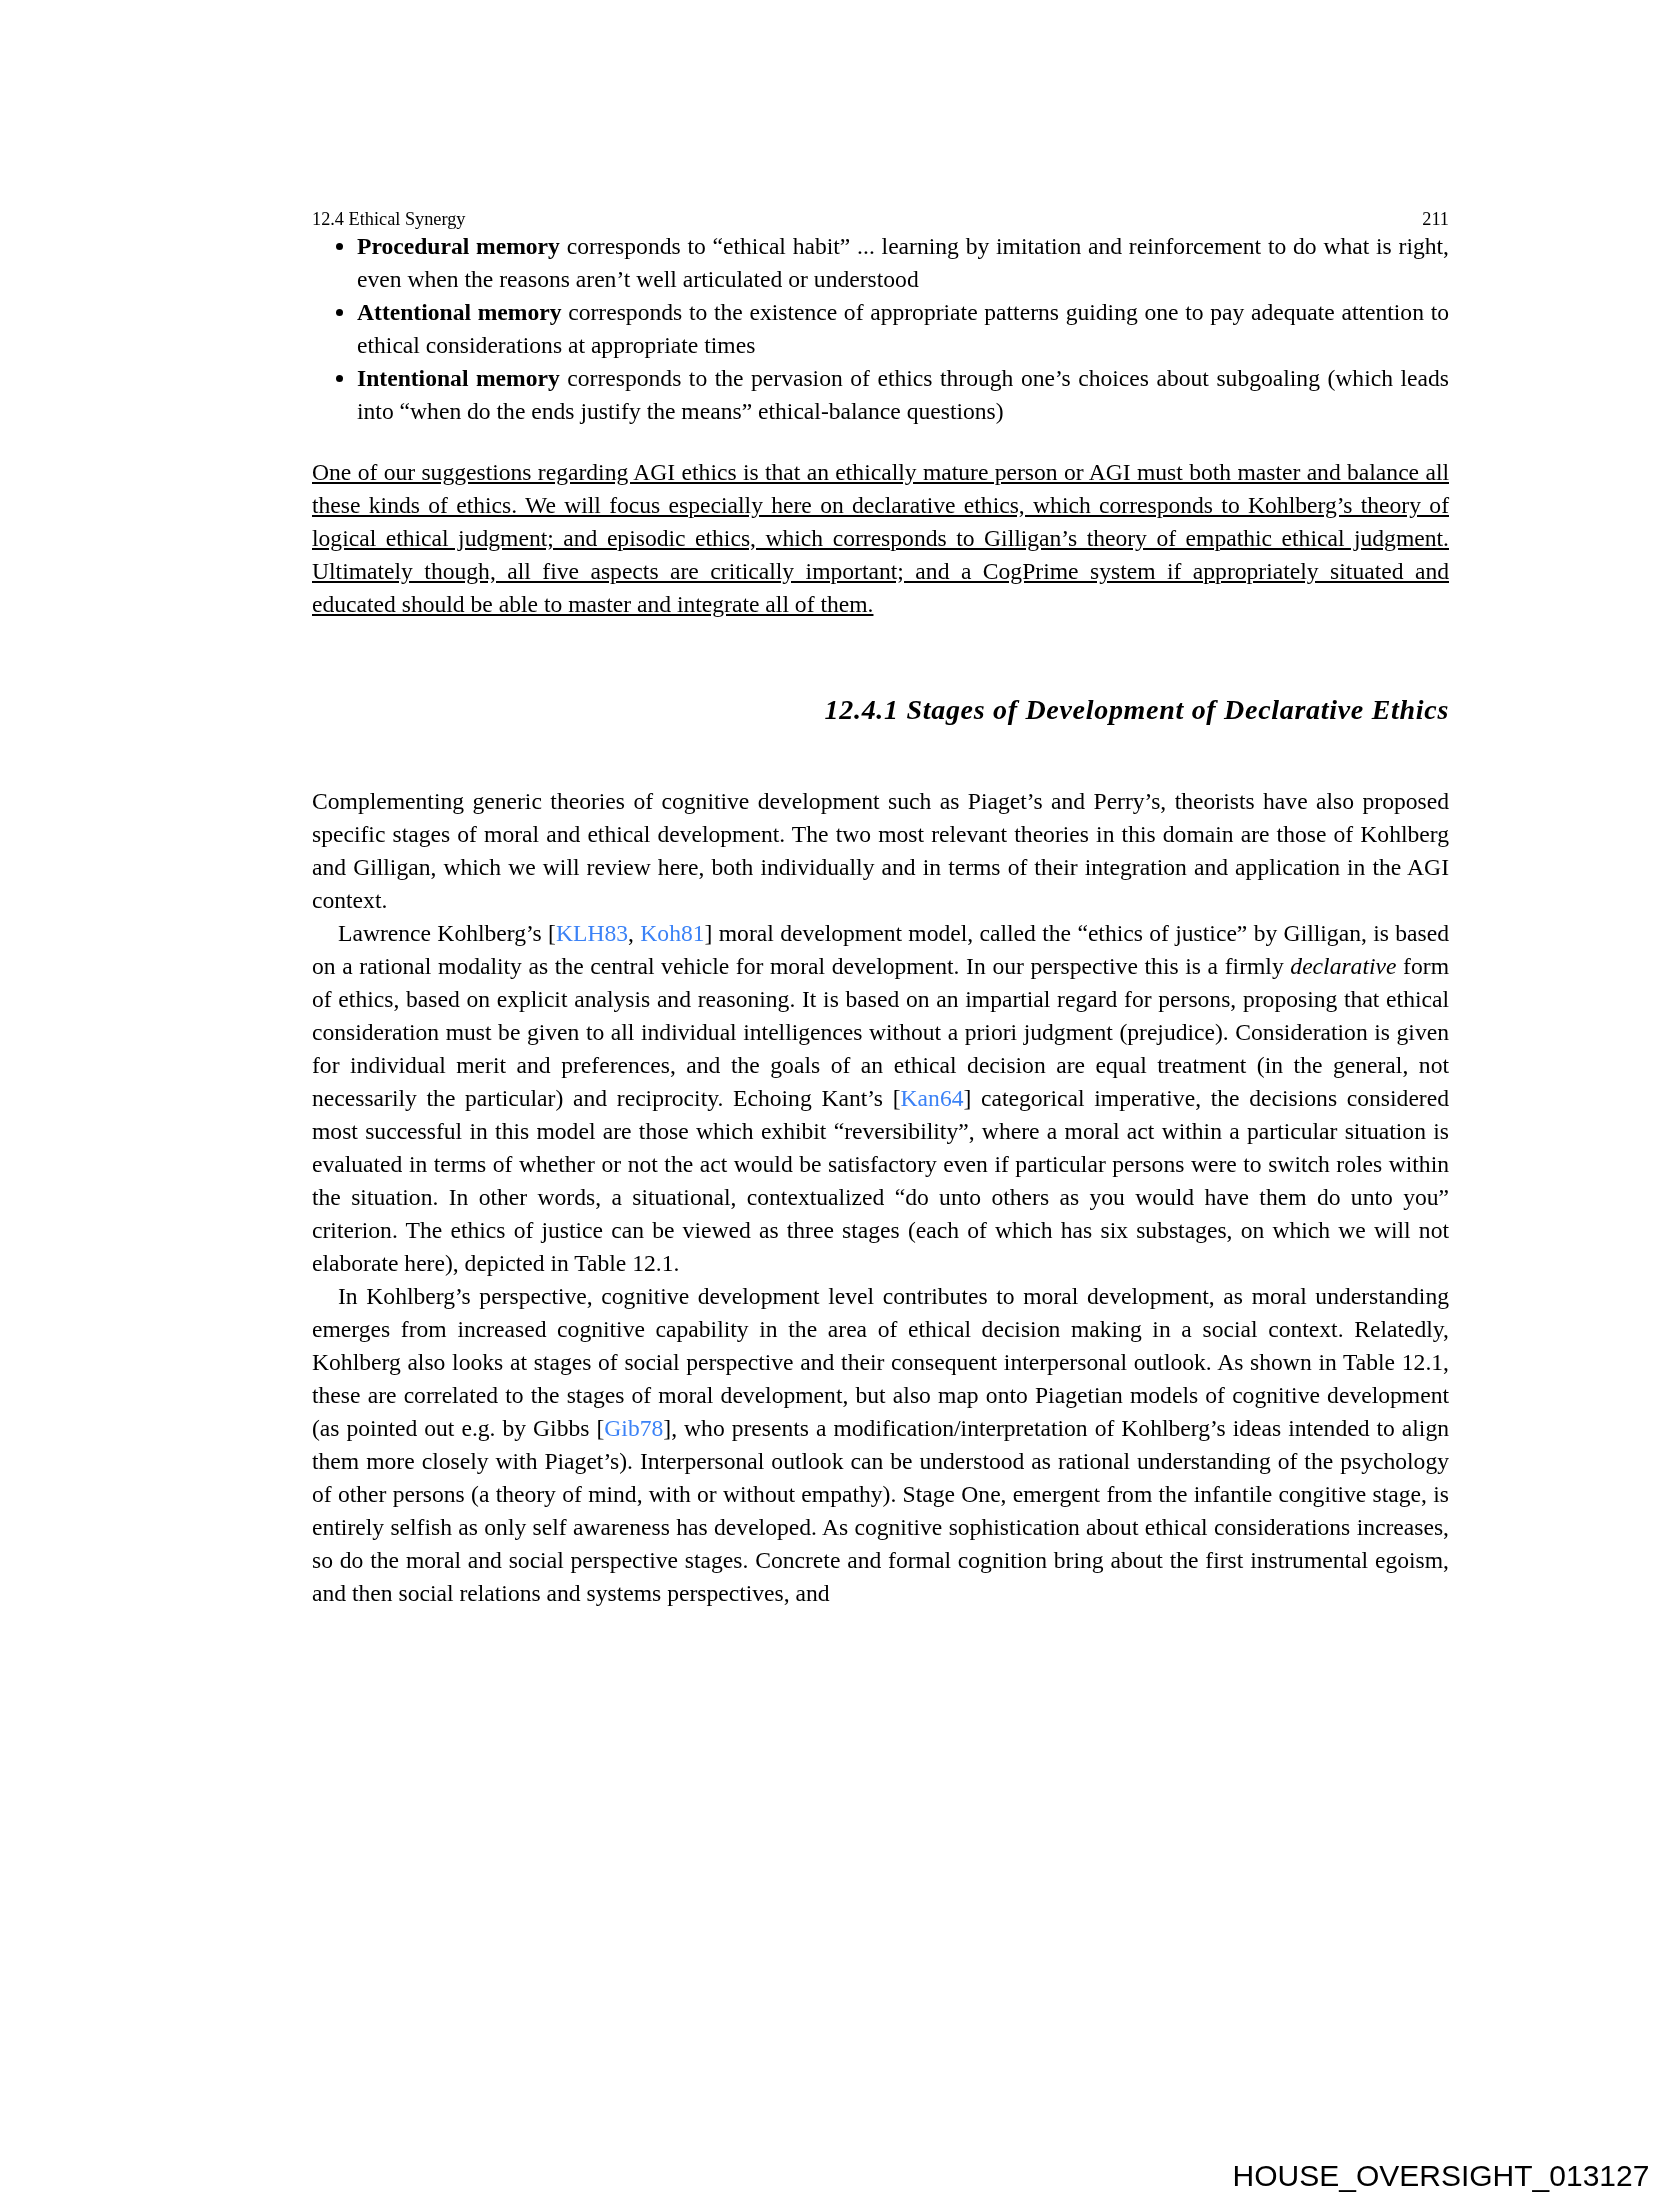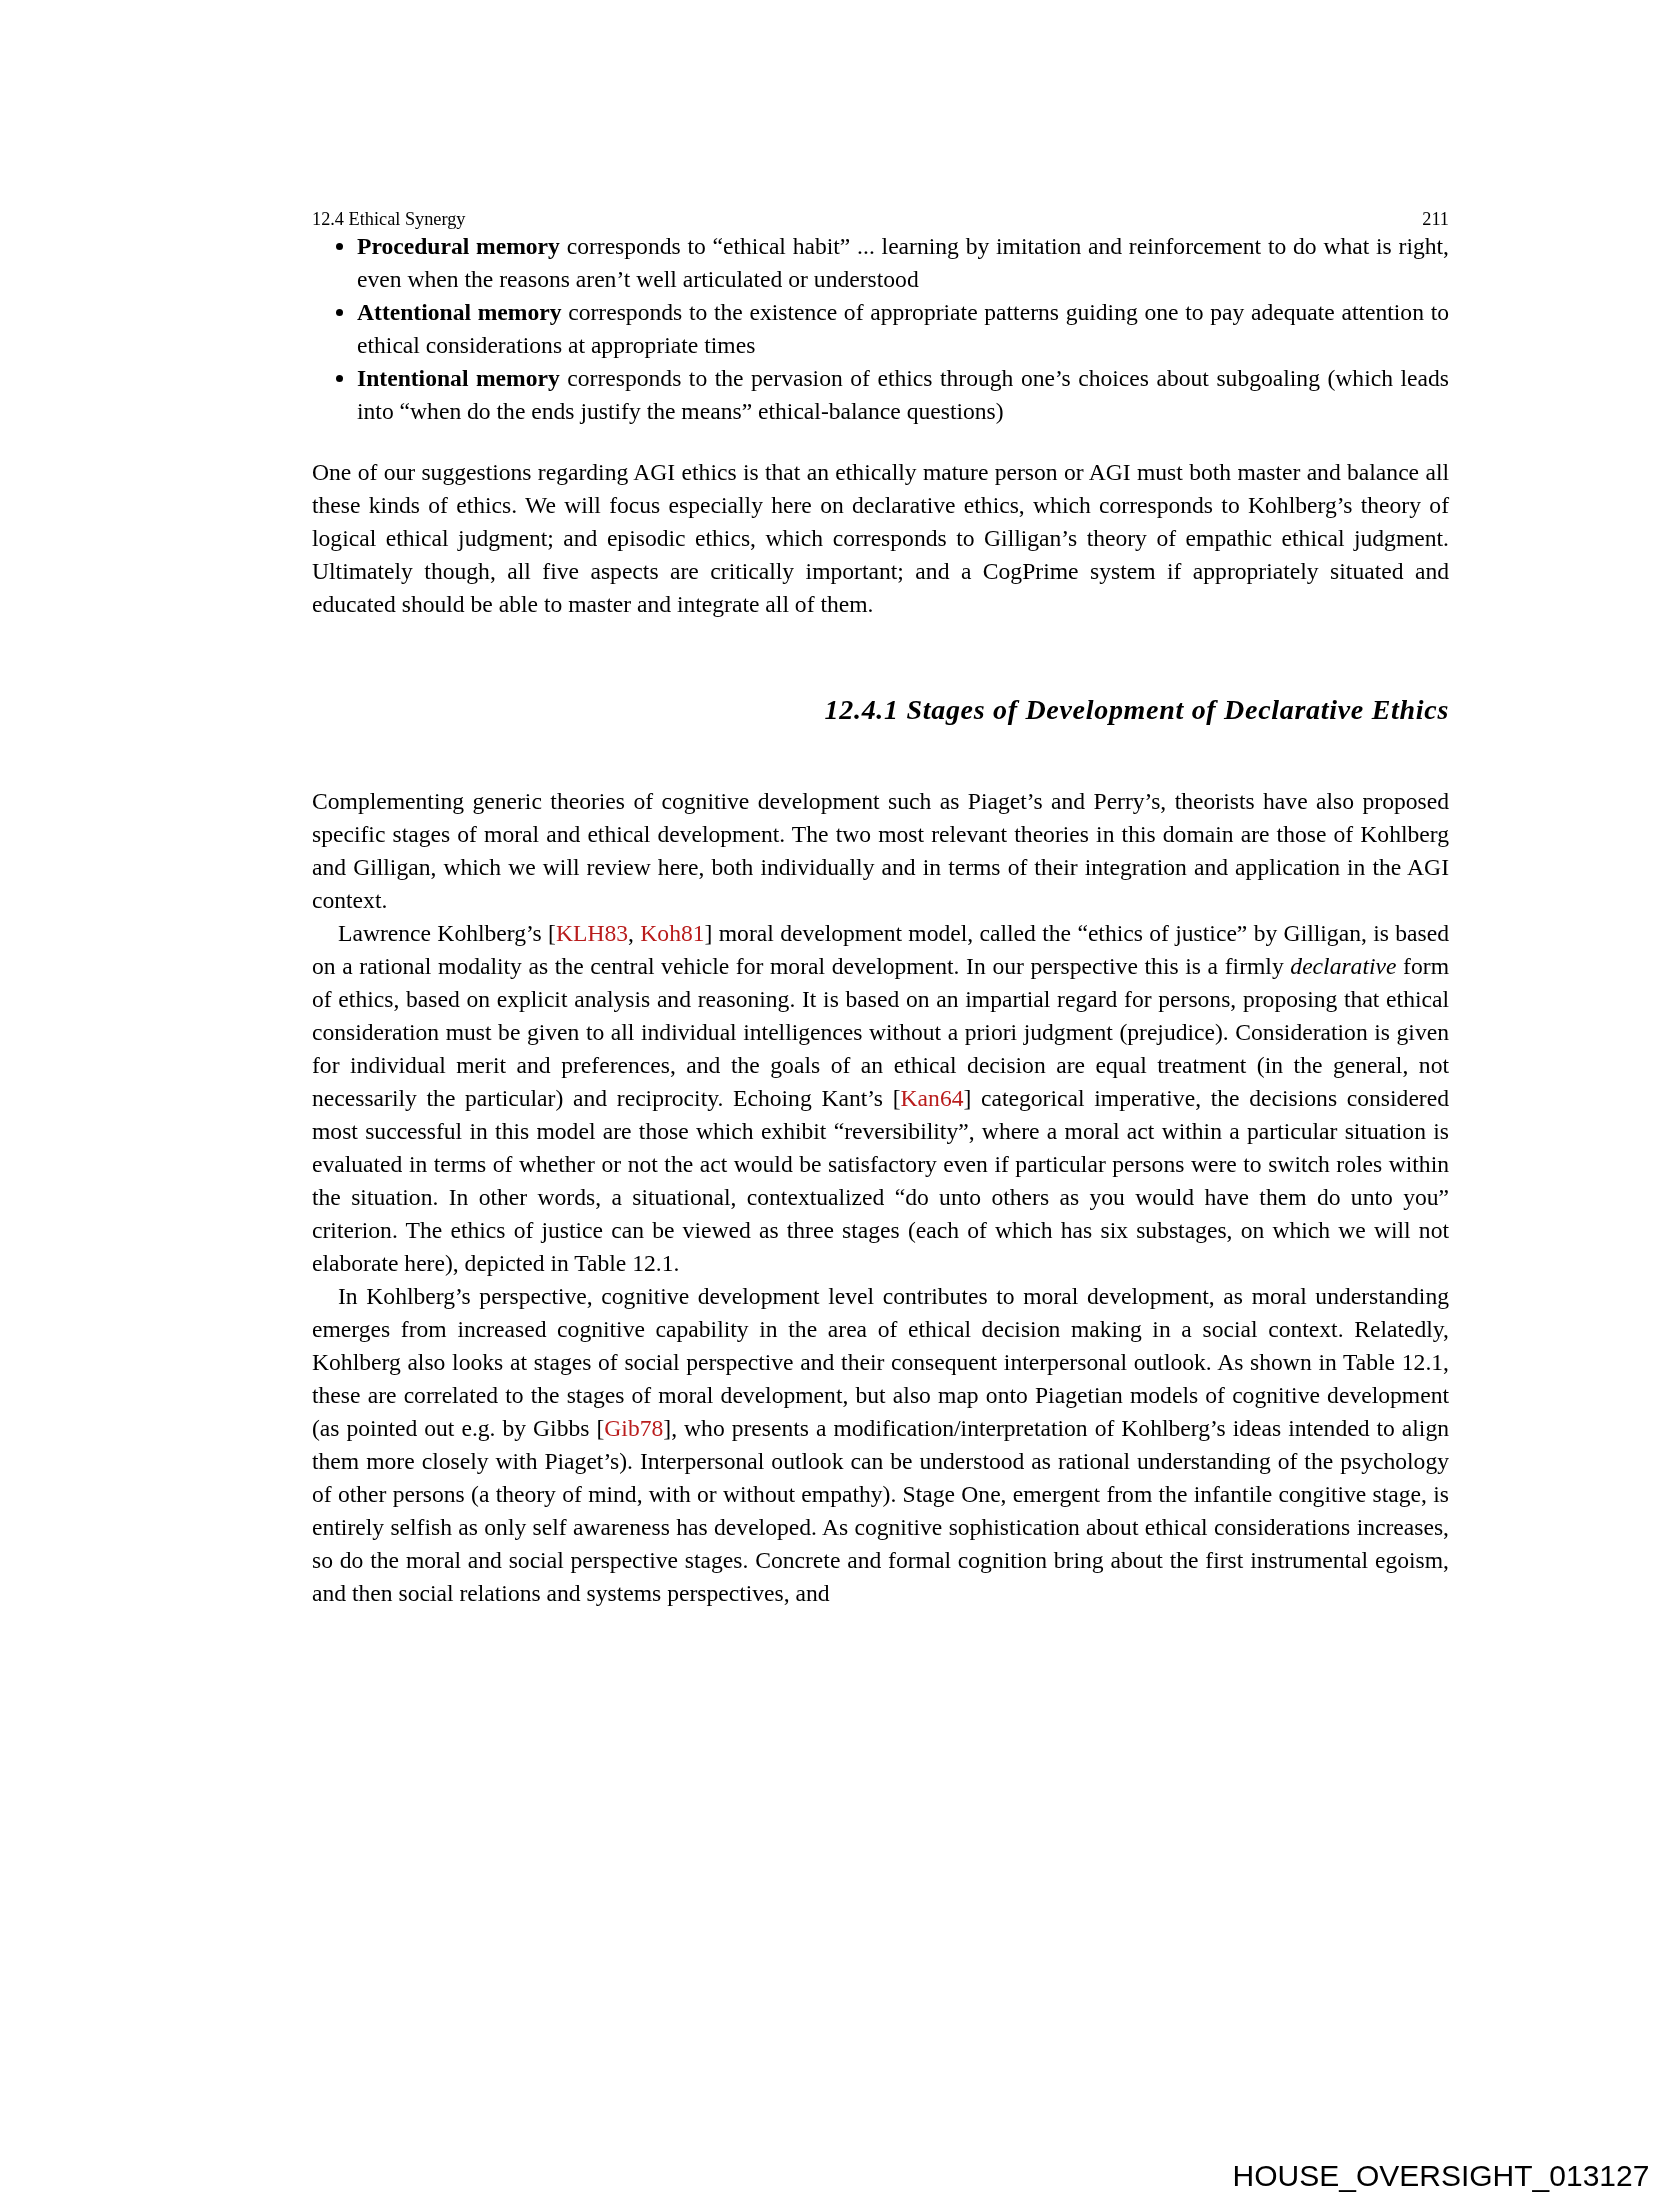--- a/index.html
+++ b/index.html
@@ -32,32 +32,32 @@
     text-align: justify;
   }
   .bullet-list li { margin: 0; }
   .term { font-weight: bold; }
   .para {
     font-size: 23.6px;
     line-height: 33px;
     text-align: justify;
     margin: 0;
   }
-  .para-first { margin-top: 27.5px; }
+  .para-first { margin-top: 27.5px; text-decoration: underline; }
   .indent { text-indent: 26px; }
   .subsection-heading {
     font-size: 28px;
     font-weight: bold;
     font-style: italic;
     letter-spacing: 0.7px;
     margin: 73px 0 59px 0;
     text-align: right;
   }
   .cite {
-    color: #b91c1c;
+    color: #3b82f6;
     text-decoration: none;
     cursor: pointer;
   }
   .watermark {
     position: absolute;
     right: 19.6px;
     bottom: 14.4px;
     font-family: "Liberation Sans", sans-serif;
     font-size: 30px;
     line-height: 1;

